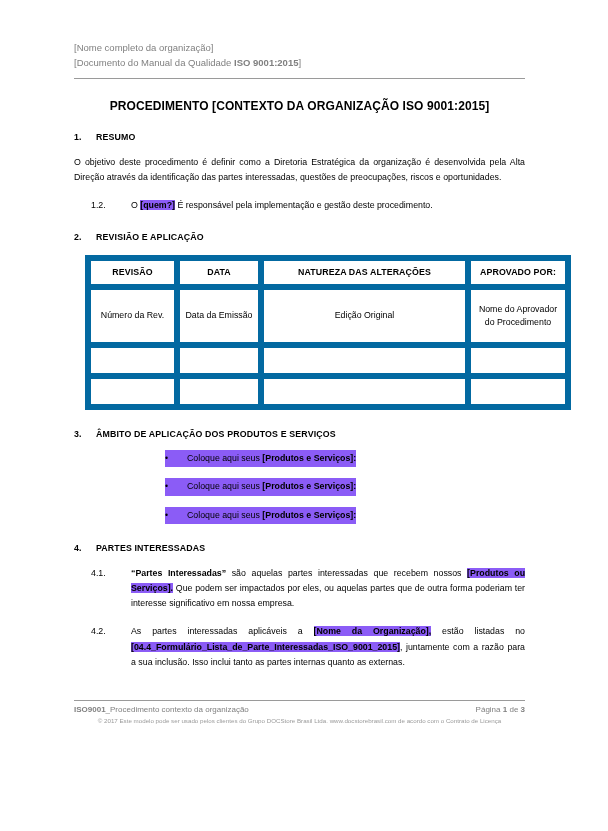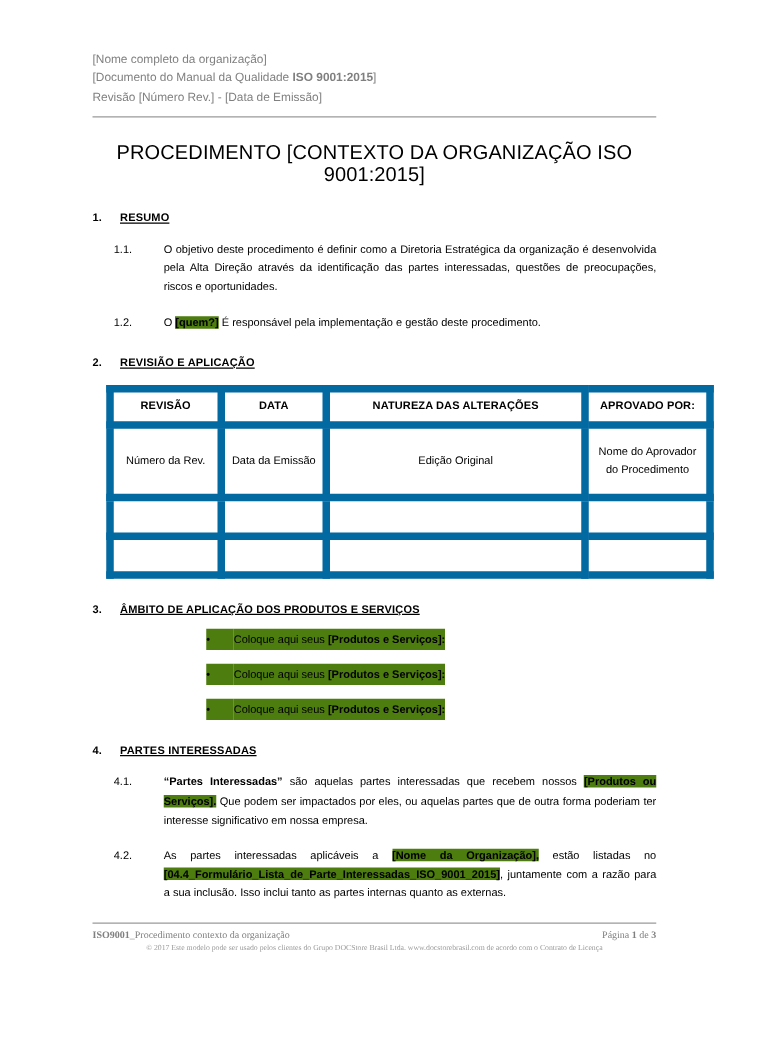--- a/index.html
+++ b/index.html
@@ -39,40 +39,40 @@
   .header-rule {
     margin-top: 7px;
     border-top: 1px solid #9a9a9a;
     width: 451px;
     height: 0;
   }
 
   
   .doc-title {
     text-align: center;
-    font-weight: normal;
-    font-size: 16px;
+    font-weight: bold;
+    font-size: 12px;
     letter-spacing: 0.1px;
     margin-top: 20px;
     margin-bottom: 0;
   }
 
   
   .section {
     margin-top: 19px;
     display: flex;
     font-weight: bold;
     font-size: 8.8px;
     letter-spacing: 0.15px;
   }
   .section .num {
     width: 22px;
     flex: 0 0 22px;
   }
-  .section .heading { flex: 1; text-decoration: underline; }
+  .section .heading { flex: 1; }
 
   
   .clause {
     display: flex;
     margin-top: 13px;
     font-size: 8.8px;
     line-height: 15.2px;
   }
   .clause .cnum {
     width: 57px;
@@ -95,21 +95,21 @@
   }
   .bullet .bmark {
     width: 22px;
     flex: 0 0 22px;
   }
   .bullet .btext { flex: 0 0 auto; }
   .bullet .hl { padding: 1px 0; }
 
   
   .hl {
-    background: #4d7c0f;
+    background: #8b5cf6;
   }
   b.hl, .hl b { font-weight: bold; text-align: center; }
 
   
   .rev-table {
     border-collapse: collapse;
     margin-top: 13px;
     margin-left: 11px;
     width: 440px;
     font-size: 8.8px;
@@ -131,23 +131,22 @@
   .rev-table td.empty { height: 19px; }
   .col-rev { width: 79px; }
   .col-data { width: 74px; }
   .col-nat { width: 197px; }
   .col-apr { width: 90px; }
 
   
   .footer {
     position: absolute;
     left: 74px;
-    top: 738px;
-    width: 451px;
-    font-family: Liberation Serif, serif;
+    top: 700px;
+    width: 451px;
   }
   .footer-rule {
     border-top: 1px solid #9a9a9a;
     width: 451px;
     height: 0;
   }
   .footer-line1 {
     display: flex;
     justify-content: space-between;
     align-items: baseline;
@@ -167,33 +166,31 @@
 </style>
 </head>
 <body>
 
 <div class="page">
   <div class="content">
 
     <div class="doc-header">
       <div>[Nome completo da organização]</div>
       <div><span>[Documento do Manual da Qualidade </span><b>ISO 9001:2015</b><span>]</span></div>
-      <div>Revisão [Número Rev.] - [Data de Emissão]</div>
     </div>
     <div class="header-rule"></div>
 
     <div class="doc-title">PROCEDIMENTO [CONTEXTO DA ORGANIZAÇÃO ISO 9001:2015]</div>
 
     <div class="section">
       <span class="num">1.</span>
       <span class="heading">RESUMO</span>
     </div>
 
     <div class="clause">
-      <span class="cnum">1.1.</span>
       <span class="ctext">O objetivo deste procedimento é definir como a Diretoria Estratégica da organização é desenvolvida pela Alta Direção através da identificação das partes interessadas, questões de preocupações, riscos e oportunidades.</span>
     </div>
 
     <div class="clause">
       <span class="cnum">1.2.</span>
       <span class="ctext"><span>O </span><b class="hl">[quem?]</b><span> É responsável pela implementação e gestão deste procedimento.</span></span>
     </div>
 
     <div class="section">
       <span class="num">2.</span>

